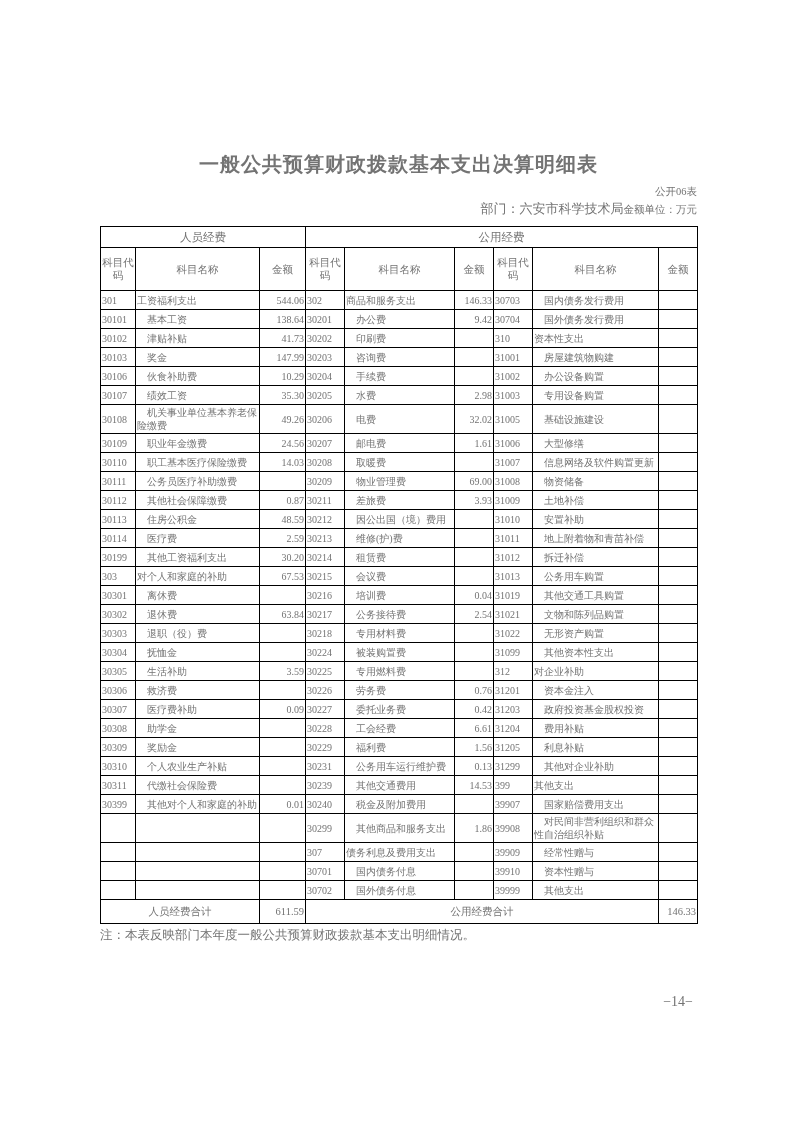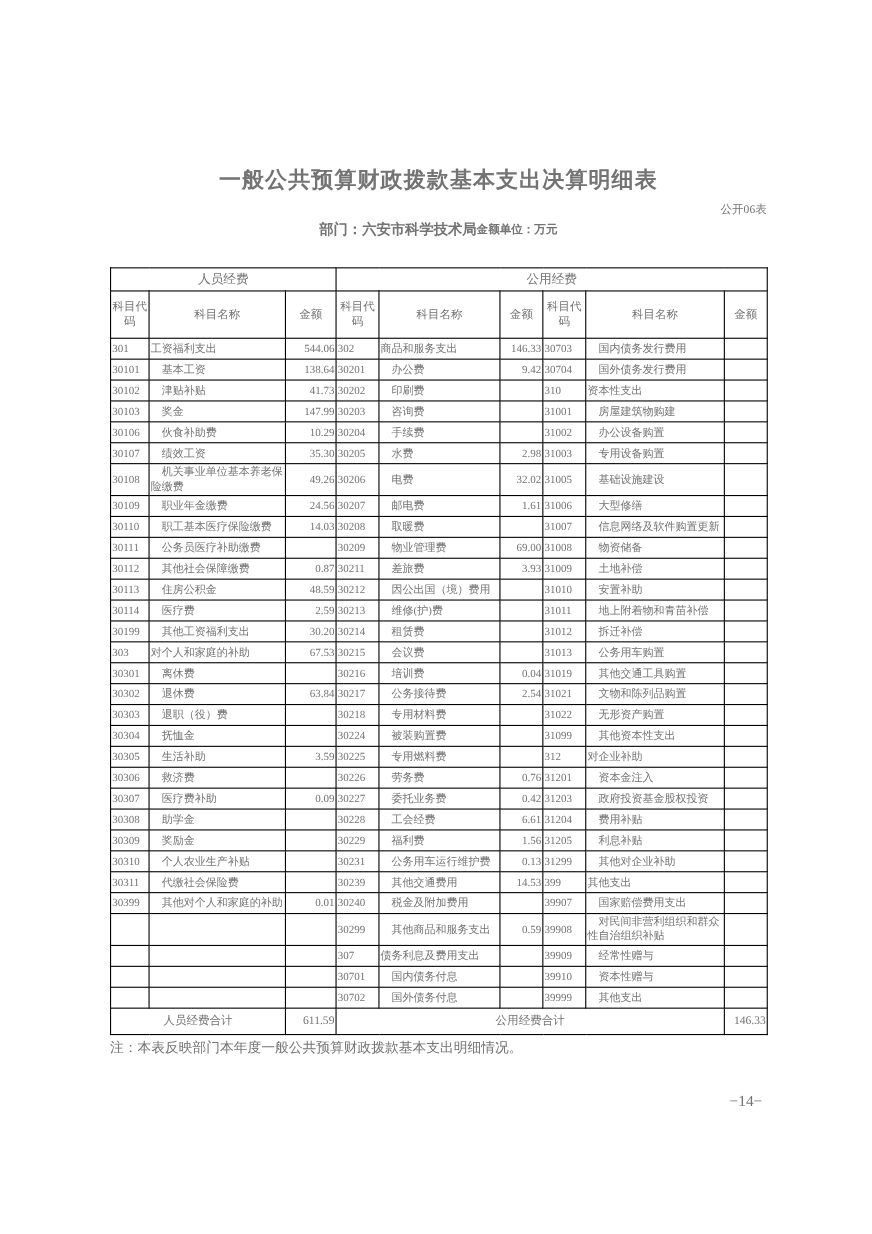--- a/index.html
+++ b/index.html
@@ -28,35 +28,34 @@
   }
   .form-no{
     margin-top:7px;
     text-align:right;
     font-size:10.5px;
     line-height:13px;
   }
   .meta-row{
     margin-top:3px;
     display:flex;
-    justify-content:center;
+    justify-content:flex-end;
     align-items:flex-end;
-    font-weight:bold;
   }
   .dept{
     font-family:"Liberation Sans", sans-serif;
     font-size:13px;
     line-height:16px;
   }
   .unit{
     font-size:10.5px;
     line-height:14px;
   }
   table.detail{
-    margin-top:26px;
+    margin-top:9px;
     border-collapse:collapse;
     table-layout:fixed;
     width:597px;
   }
   table.detail th, table.detail td{
     border:1px solid #000;
     font-weight:normal;
     font-size:10px;
     line-height:13px;
     padding:1px 1px;
@@ -434,21 +433,21 @@
             <td class="code">39907</td>
             <td class="name child">国家赔偿费用支出</td>
             <td class="amt"></td>
           </tr>
           <tr>
             <td class="code"></td>
             <td class="name"></td>
             <td class="amt"></td>
             <td class="code">30299</td>
             <td class="name child">其他商品和服务支出</td>
-            <td class="amt">0.59</td>
+            <td class="amt">1.86</td>
             <td class="code">39908</td>
             <td class="name child">对民间非营利组织和群众性自治组织补贴</td>
             <td class="amt"></td>
           </tr>
           <tr>
             <td class="code"></td>
             <td class="name"></td>
             <td class="amt"></td>
             <td class="code">307</td>
             <td class="name">债务利息及费用支出</td>

